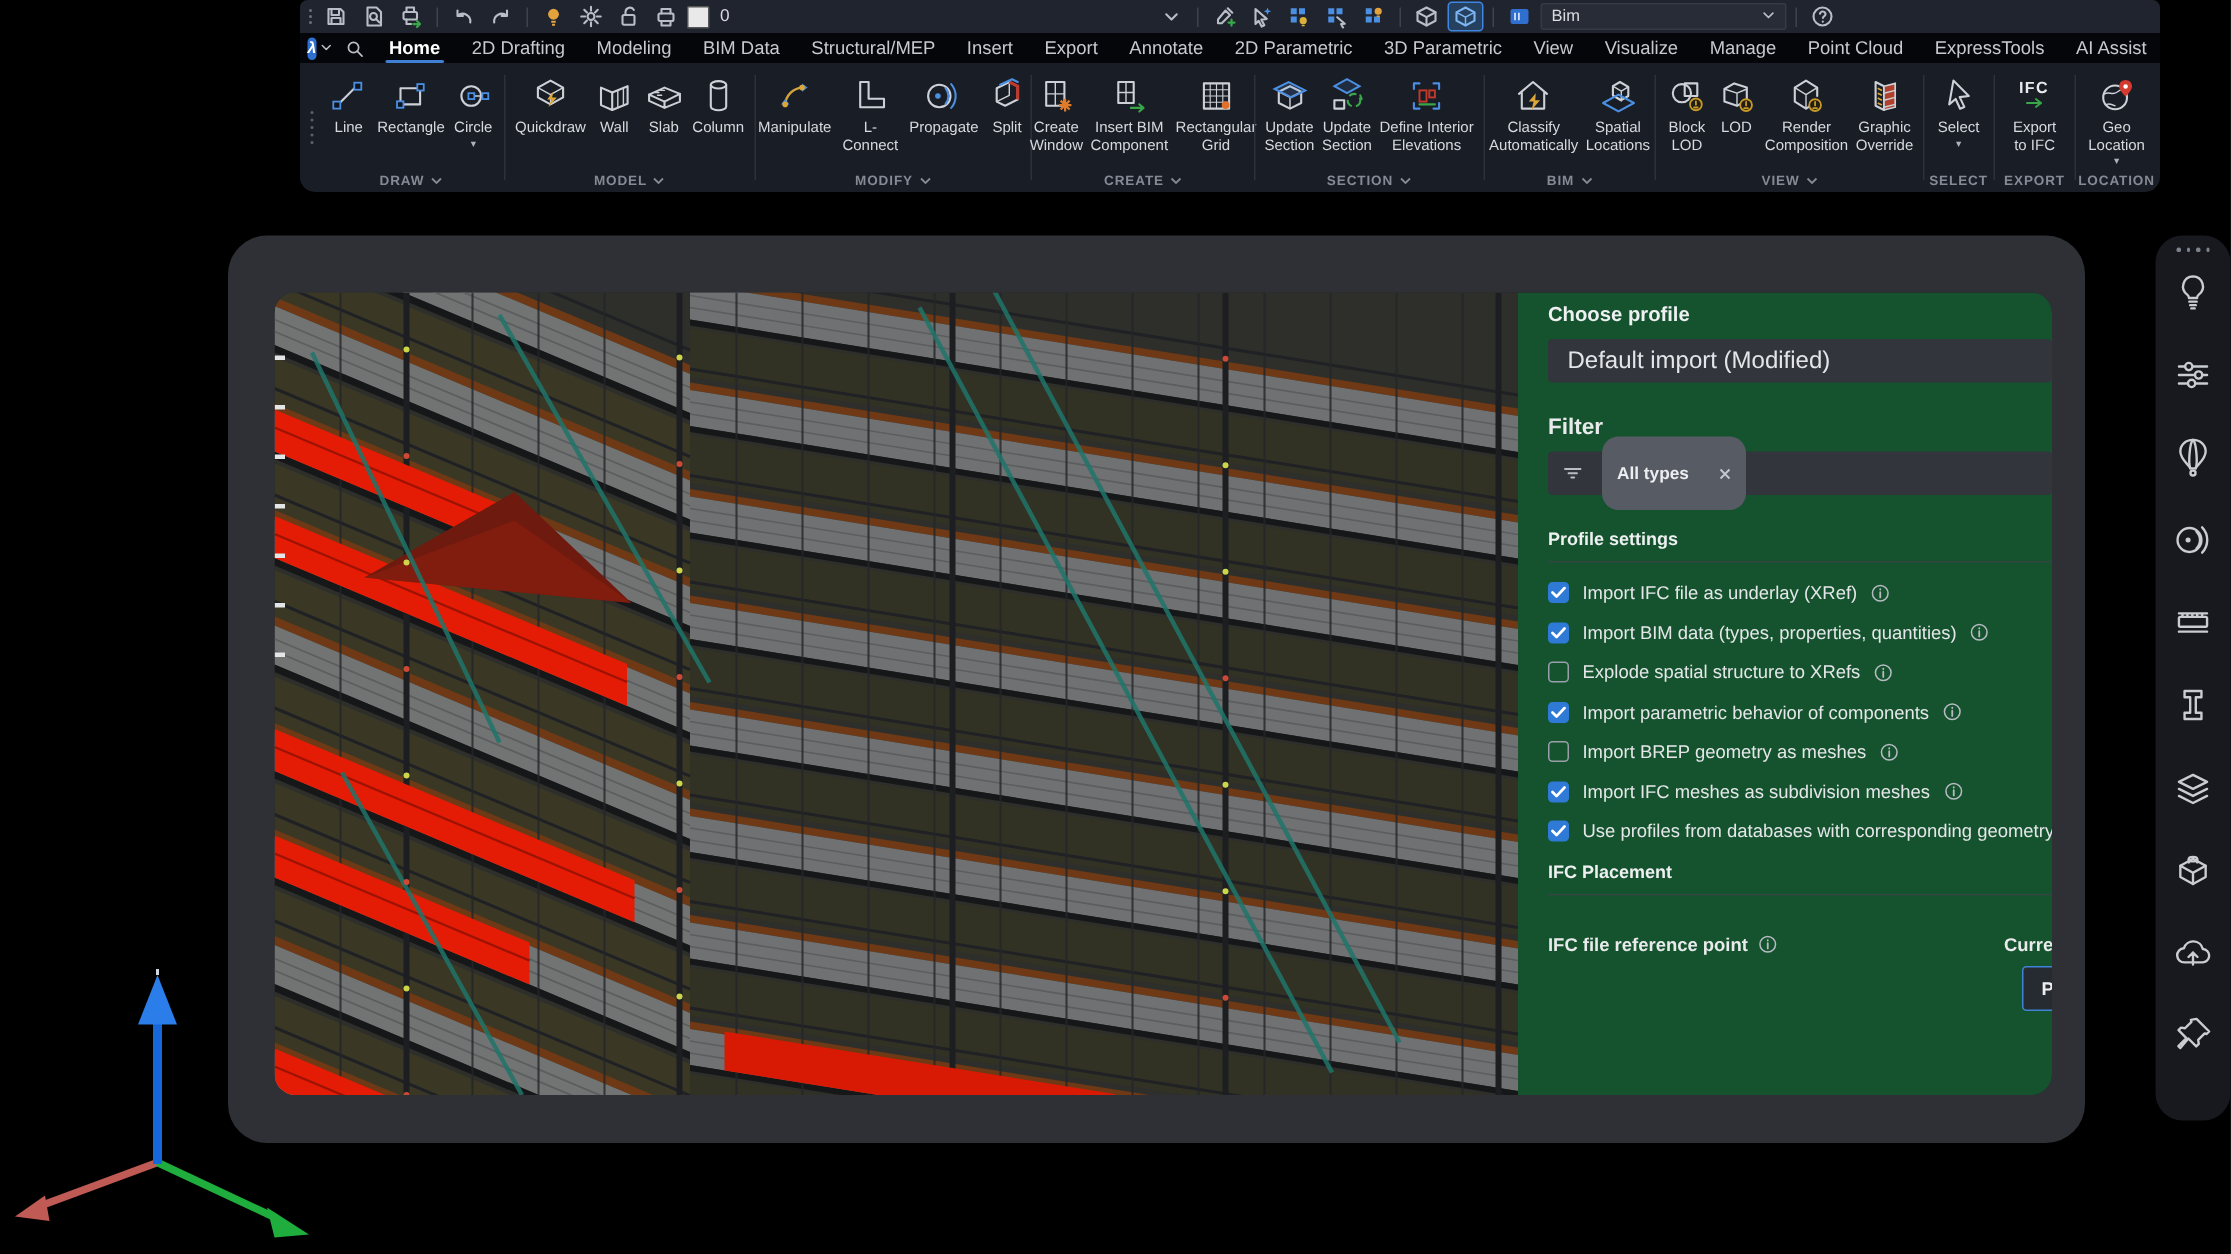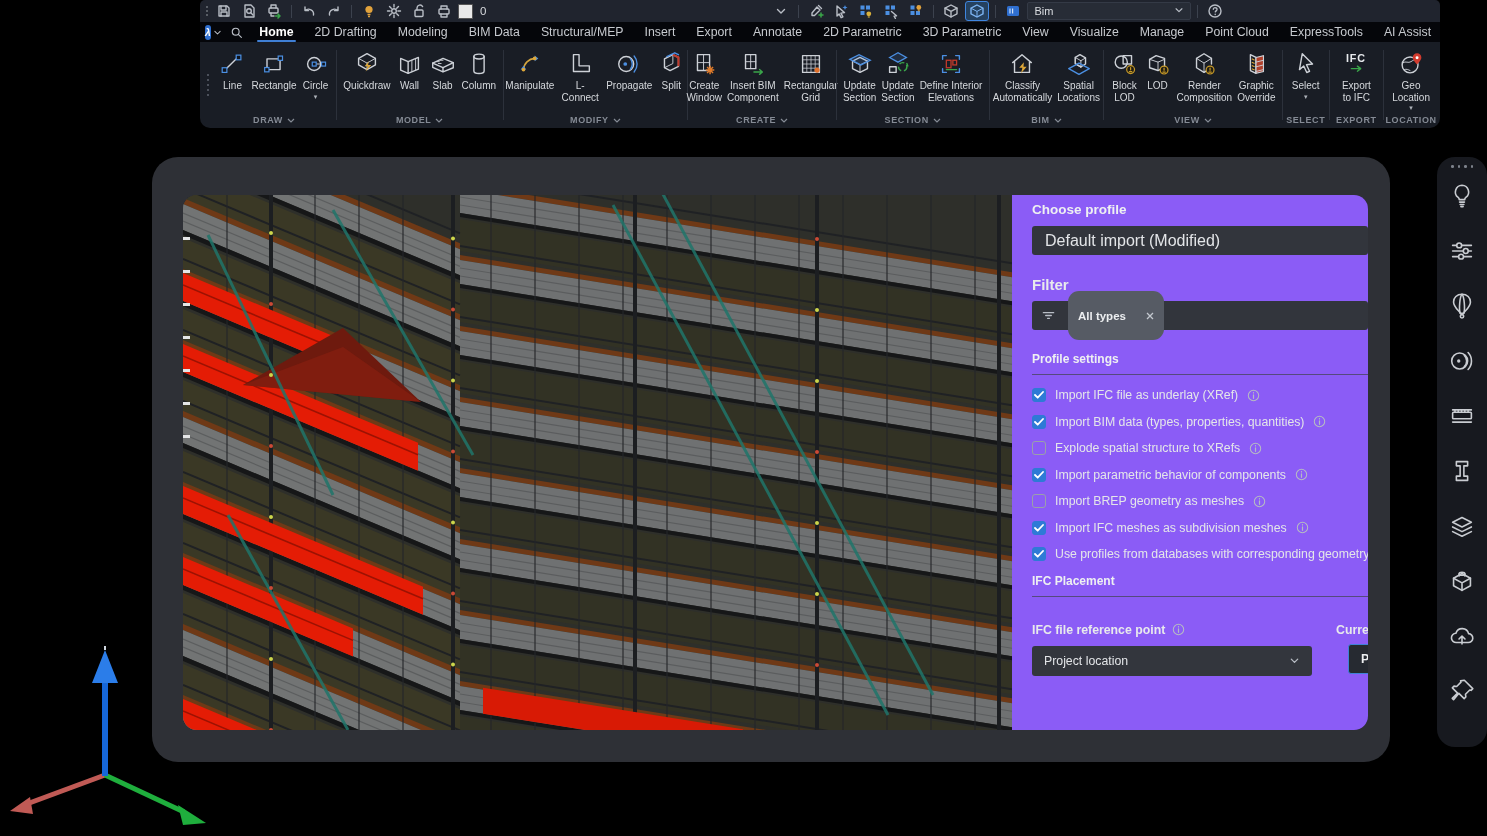--- a/index.html
+++ b/index.html
@@ -49,21 +49,21 @@
   .ticon{height:30px;display:flex;align-items:center;justify-content:center}
   .tlabel{font-size:10px;line-height:1.15;color:#d6d9dd;text-align:center;white-space:pre-line;margin-top:1px}
   .tool.dd::after{content:"▾";font-size:7px;color:#aeb3ba;margin-top:1px;line-height:1}
   .glabel{height:16px;display:flex;align-items:center;justify-content:center;gap:4px;font-size:9px;font-weight:bold;letter-spacing:.6px;color:#858b95;cursor:default}
   .gdiv{width:1px;background:#2c313b;margin:8px 0}
   
   #window{position:absolute;left:152px;top:157px;width:1238px;height:605px;background:#2e3036;border-radius:26px}
   #inner{position:absolute;left:31px;top:38px;width:1185px;height:535px;border-radius:14px;overflow:hidden;display:flex;background:#222429}
   #viewport{width:829px;height:535px;position:relative;background:#3a3c36;flex:none}
   
-  #panel{width:356px;height:535px;background:#8b5cf6;padding:4px 0 0 20px;box-sizing:border-box;position:relative;overflow:hidden;flex:none}
+  #panel{width:356px;height:535px;background:#14532d;padding:4px 0 0 20px;box-sizing:border-box;position:relative;overflow:hidden;flex:none}
   .ph{font-size:13.5px;font-weight:bold;color:#eef0f2;margin:3px 0 9px}
   .field{width:336px;height:29px;background:#32353c;border-radius:3px;display:flex;align-items:center;padding:0 13px;box-sizing:border-box;font-size:16px;color:#e3e5e8}
   .lbl{font-size:15px;font-weight:bold;color:#e8eaec;margin:21px 0 8px}
   .filterrow{width:336px;height:29px;background:#32353c;border-radius:3px;display:flex;align-items:center;gap:12px;padding:0 9px;box-sizing:border-box}
   .chip{display:inline-flex;align-items:center;gap:20px;height:21px;padding:14px 10px;border-radius:11px;background:#565b64;font-size:11.5px;font-weight:bold;color:#eceef0}
   .divider{width:336px;height:1px;background:#3f434b;opacity:.7;margin:8px 0 7px}
   .sech{font-size:12px;font-weight:bold;color:#eef0f2;margin:22px 0 0}
   .cbrow{display:flex;align-items:center;gap:9px;height:26.5px;width:370px}
   .cb{width:14px;height:14px;border:1.5px solid #9aa0aa;border-radius:3px;box-sizing:border-box;flex:none;display:flex;align-items:center;justify-content:center;background:transparent}
   .cb svg{visibility:hidden}
@@ -1000,28 +1000,20 @@
       <div class="ifcrow">
         <span class="ifclbl">
           <span>IFC file reference point</span>
           <span class="info">
               <svg width="13" height="13" viewBox="0 0 14 14">
                 <circle cx="7" cy="7" r="5.6" fill="none" stroke="#b6bbc3" stroke-width="1.1"></circle>
                 <path d="M7 6.3V10M7 4v.3" stroke="#b6bbc3" stroke-width="1.3" fill="none" stroke-linecap="round"></path>
               </svg>
             </span>
         </span>
-        <div class="ifcsel">
-          <span>Project location</span>
-          <span class="chev" style="display:flex">
-              <svg width="11" height="11" viewBox="0 0 12 12">
-                <path class="q" d="M2.5 4.5L6 8l3.5-3.5"></path>
-              </svg>
-            </span>
-        </div>
         <span class="curlbl">Current</span>
         <div class="curbtn">
             <span>Proje</span>
           </div>
       </div>
     </div>
   </div>
 </div>
 
 <div id="rail">

